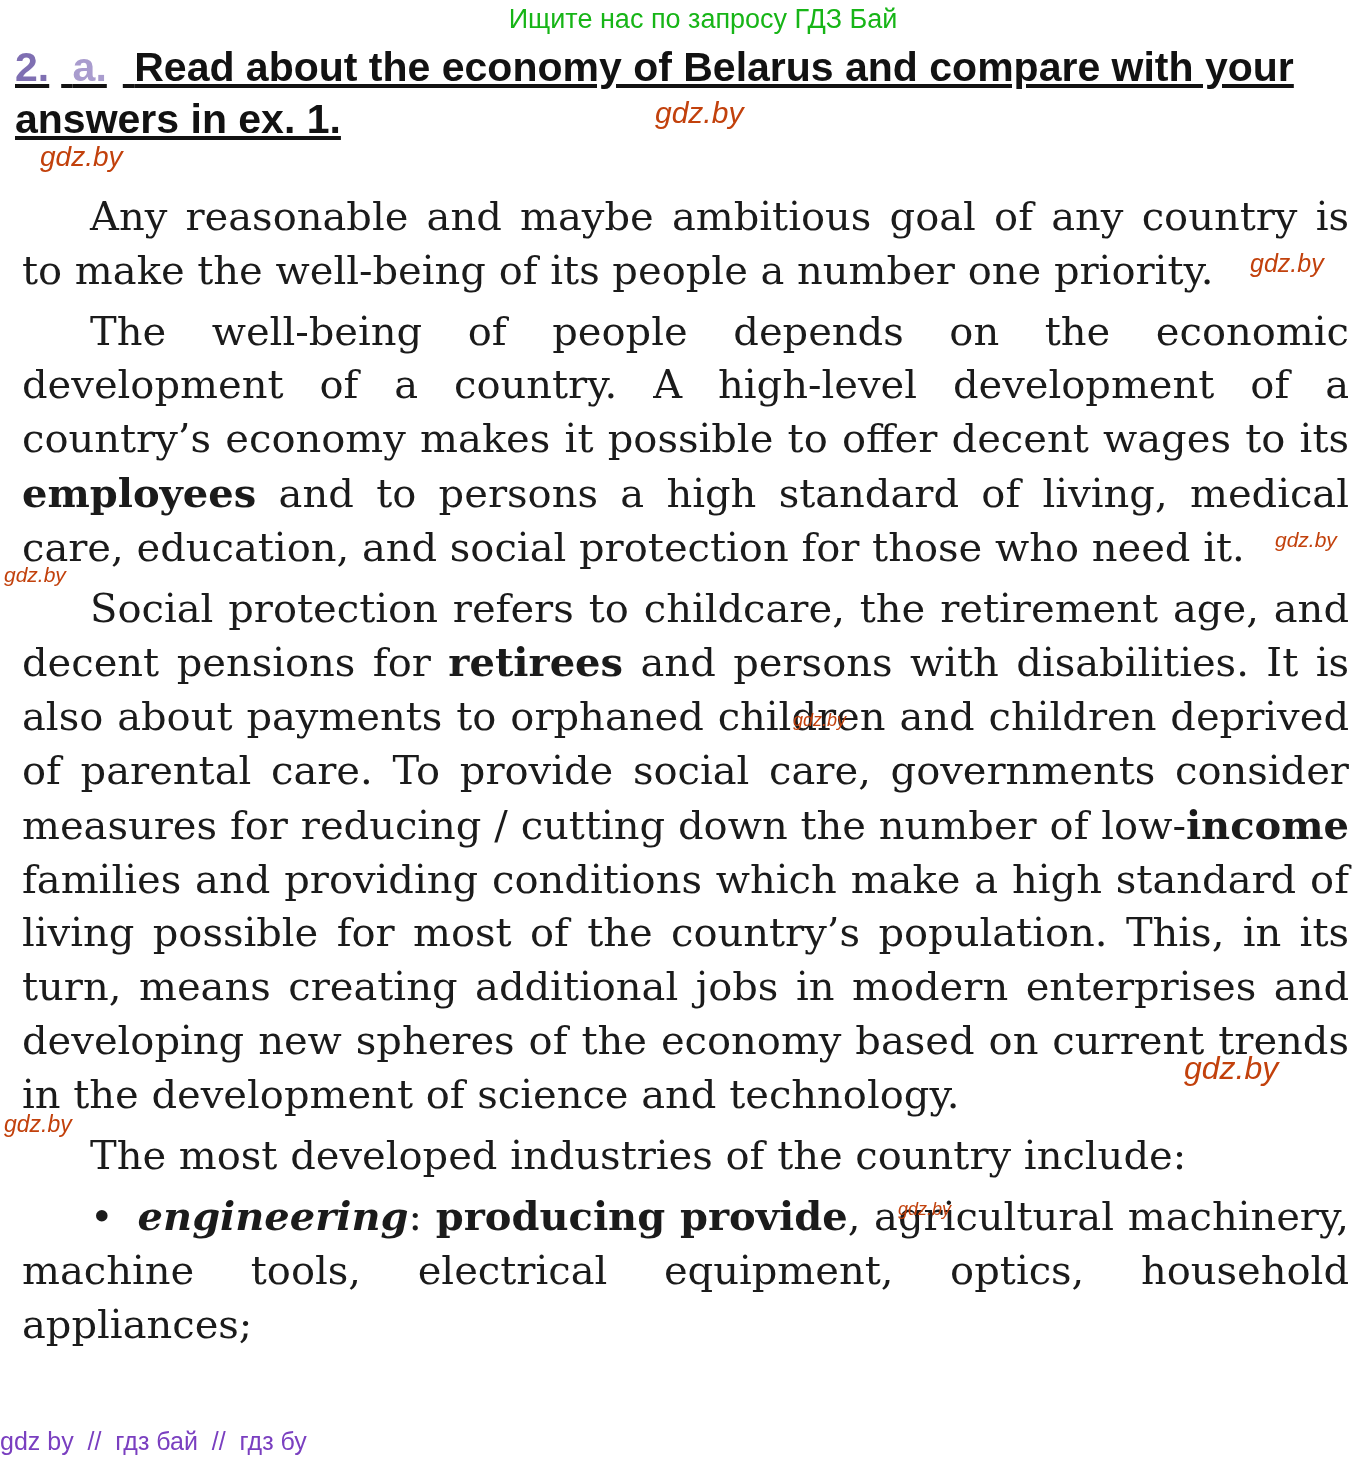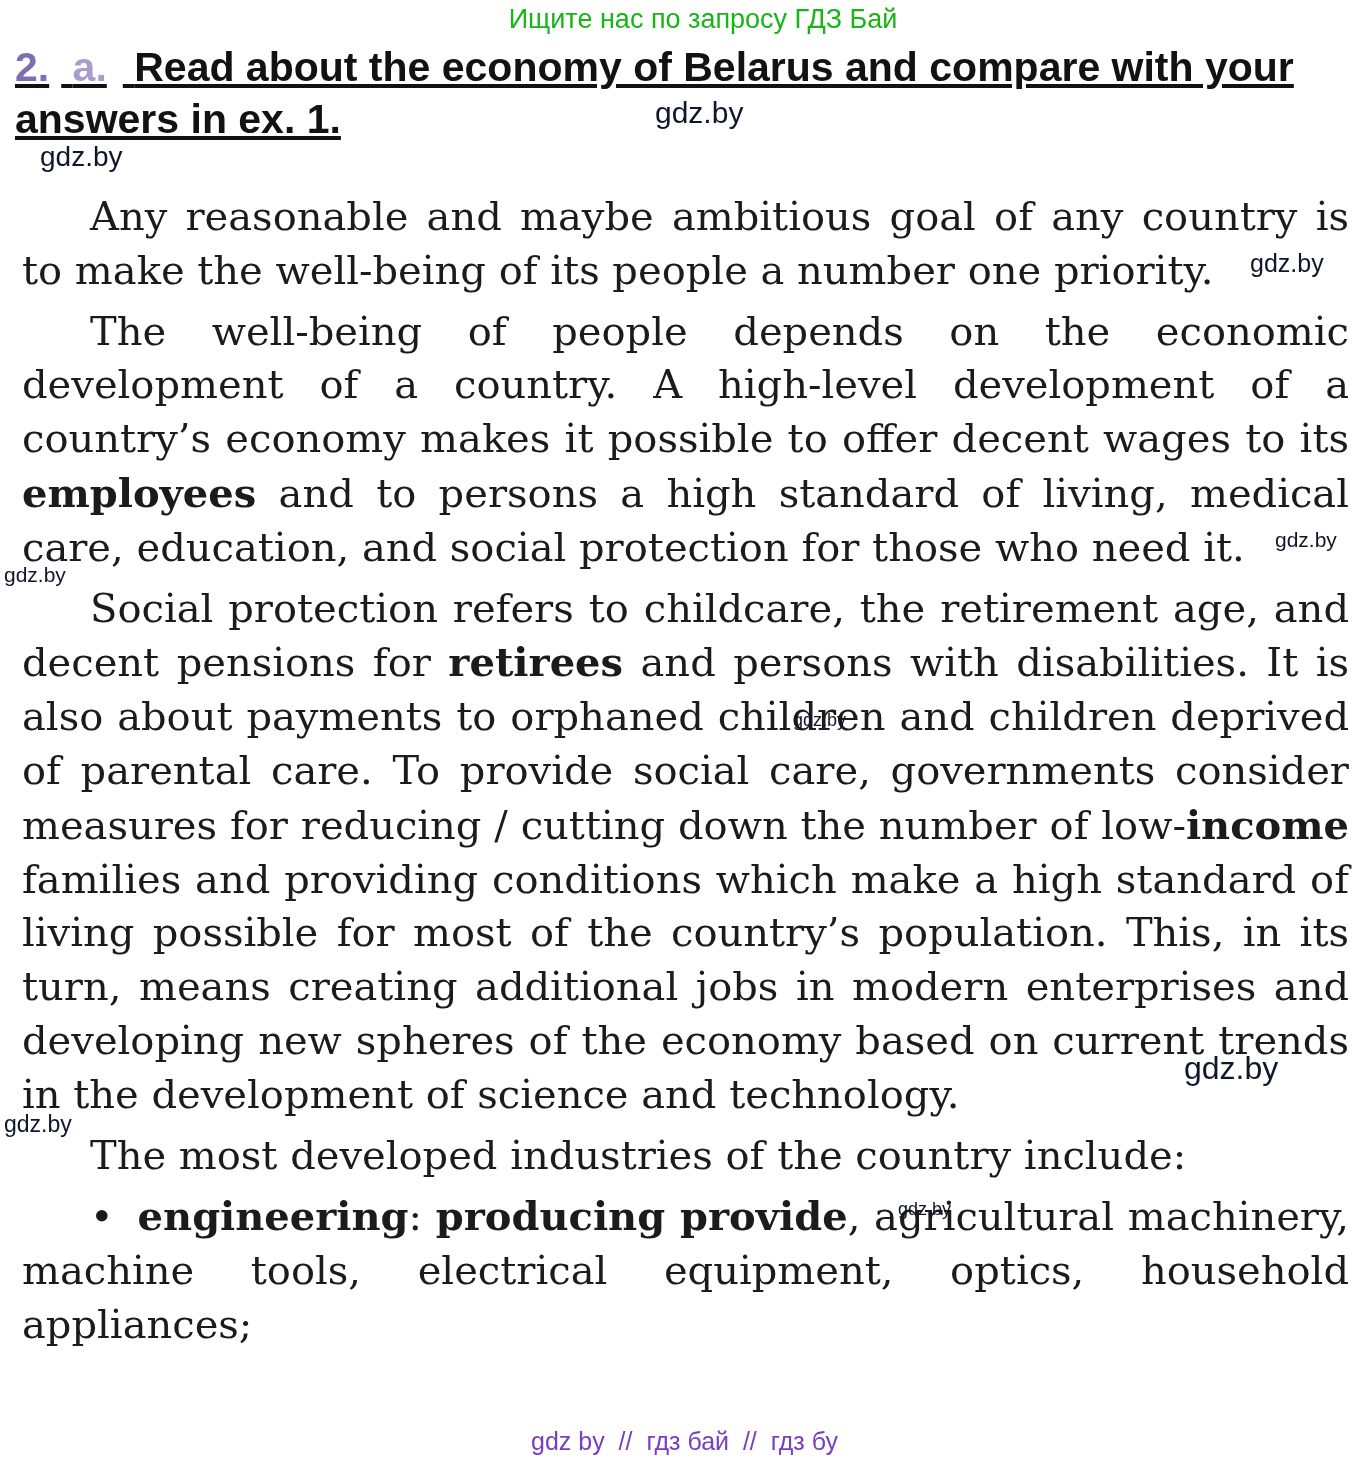--- a/index.html
+++ b/index.html
@@ -34,31 +34,30 @@
   .body-text {
     position:absolute; top:183px; left:15px; right:13px;
     font-size:40px; line-height:1.345;
     text-align:justify; text-justify:inter-word;
     color:#1b1b1b;
   }
   .para { text-indent:68px; margin:7px; }
   .para.bullet .bullet-dot { margin-right:24px; }
   .run { font-weight:400; font-style:normal; }
   .run.bold { font-weight:700; }
-  .run.bolditalic { font-weight:700; }
+  .run.bolditalic { font-weight:700; font-style:italic; }
 
   .wm {
     position:absolute;
     font-family:"Liberation Sans", sans-serif;
-    color:#0f172a; white-space:nowrap;
+    color:#c2410c; white-space:nowrap;font-style:italic;
   }
 
   .bottom-banner {
     position:absolute; bottom:12px; left:0; right:0;
-    text-align:center;
     font-family:"Liberation Sans", sans-serif;
     font-size:25px; color:#7a3fc0;
     white-space:pre;
   }
 </style>
 </head>
 <body>
 
 <div class="page">
 

